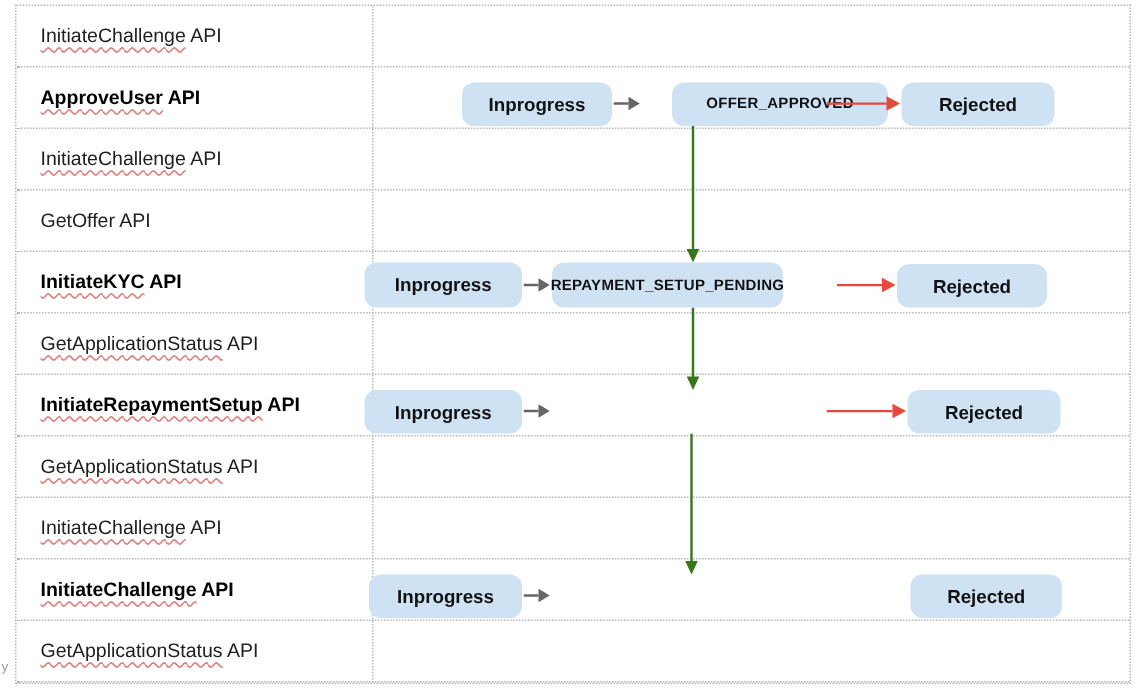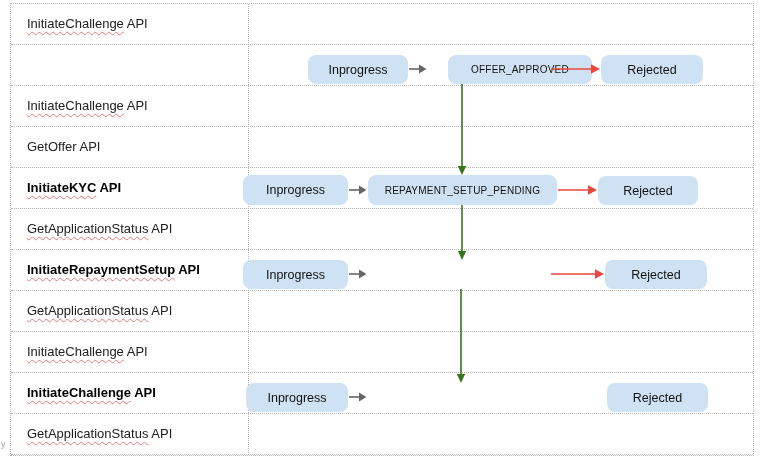--- a/index.html
+++ b/index.html
@@ -27,32 +27,32 @@
     text-decoration-color:#e07c7c;
     text-decoration-thickness:1px;
     text-underline-offset:3px;
   }
   .r0{top:3px}.r1{top:44px}.r2{top:85px}.r3{top:126px}.r4{top:167px}
   .r5{top:208px}.r6{top:249px}.r7{top:290px}.r8{top:331px}.r9{top:372px}.r10{top:413px}
   
   .fbox{
     position:absolute;height:29px;background:#cfe2f3;border-radius:8px;
     display:flex;align-items:center;justify-content:center;
-    font-weight:normal;color:#111;box-sizing:border-box;
+    font-weight:bold;color:#111;box-sizing:border-box;
   }
   .fbox.start,.fbox.reject{font-size:12.5px;}
   .fbox.state{font-size:10px;letter-spacing:.2px;}
   svg.conn{position:absolute;}
   
   .f0-start{left:308px;top:55px;width:100px;}
   .f0-state{left:448px;top:55px;width:144px;}
   .f0-reject{left:601px;top:55px;width:102px;}
   
   .f1-start{left:243px;top:175px;width:105px;height:30px;}
-  .f1-state{left:368px;top:175px;width:189px;height:30px;}
+  .f1-state{left:368px;top:175px;width:154px;height:30px;}
   .f1-reject{left:598px;top:176px;width:100px;}
   
   .f2-start{left:243px;top:260px;width:105px;}
   .f2-state{left:377px;top:260px;width:173px;}
   .f2-reject{left:605px;top:260px;width:102px;}
   
   .f3-start{left:246px;top:383px;width:102px;}
   .f3-state{left:368px;top:383px;width:182px;}
   .f3-reject{left:607px;top:383px;width:101px;}
   
@@ -72,20 +72,21 @@
     <div class="grow"></div>
     <div class="grow"></div>
     <div class="grow"></div>
     <div class="grow"></div>
     <div class="grow"></div>
     <div class="grow"></div>
     <div class="vline"></div>
   </div>
 
   <div class="rowlabel r0"><span class="sq">InitiateChallenge</span><span> API</span></div>
+  <div class="rowlabel r1 bold"><span class="sq">ApproveUser</span><span> API</span></div>
   <div class="rowlabel r2"><span class="sq">InitiateChallenge</span><span> API</span></div>
   <div class="rowlabel r4 bold"><span class="sq">InitiateKYC</span><span> API</span></div>
   <div class="rowlabel r3"><span>GetOffer</span><span> API</span></div>
   <div class="rowlabel r5"><span class="sq">GetApplicationStatus</span><span> API</span></div>
   <div class="rowlabel r6 bold"><span class="sq">InitiateRepaymentSetup</span><span> API</span></div>
   <div class="rowlabel r7"><span class="sq">GetApplicationStatus</span><span> API</span></div>
   <div class="rowlabel r8"><span class="sq">InitiateChallenge</span><span> API</span></div>
   <div class="rowlabel r9 bold"><span class="sq">InitiateChallenge</span><span> API</span></div>
   <div class="rowlabel r10"><span class="sq">GetApplicationStatus</span><span> API</span></div>
 

